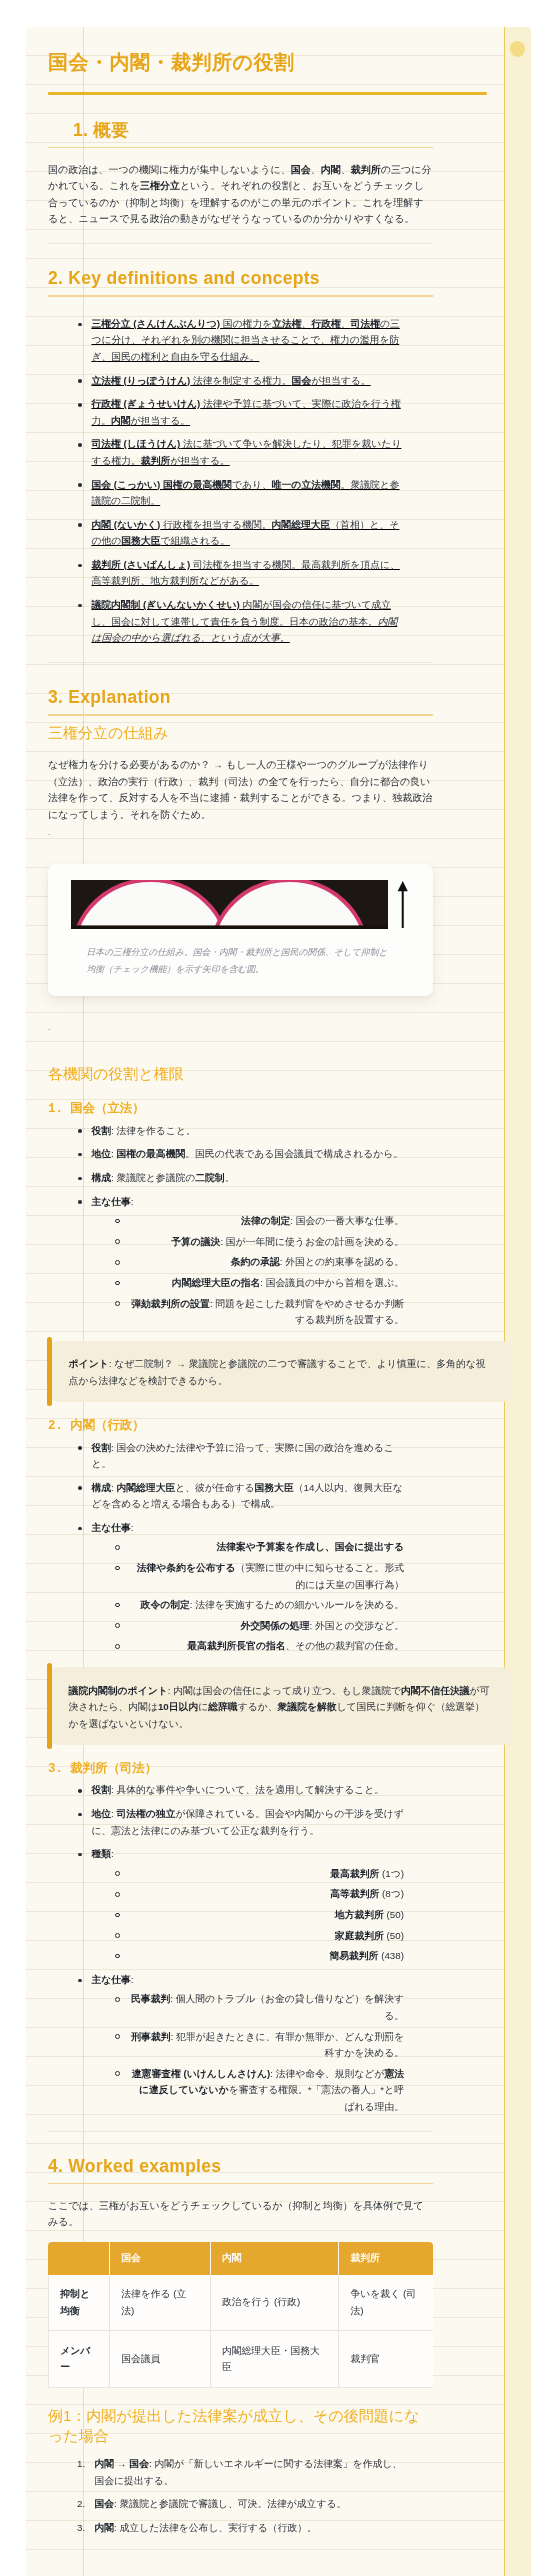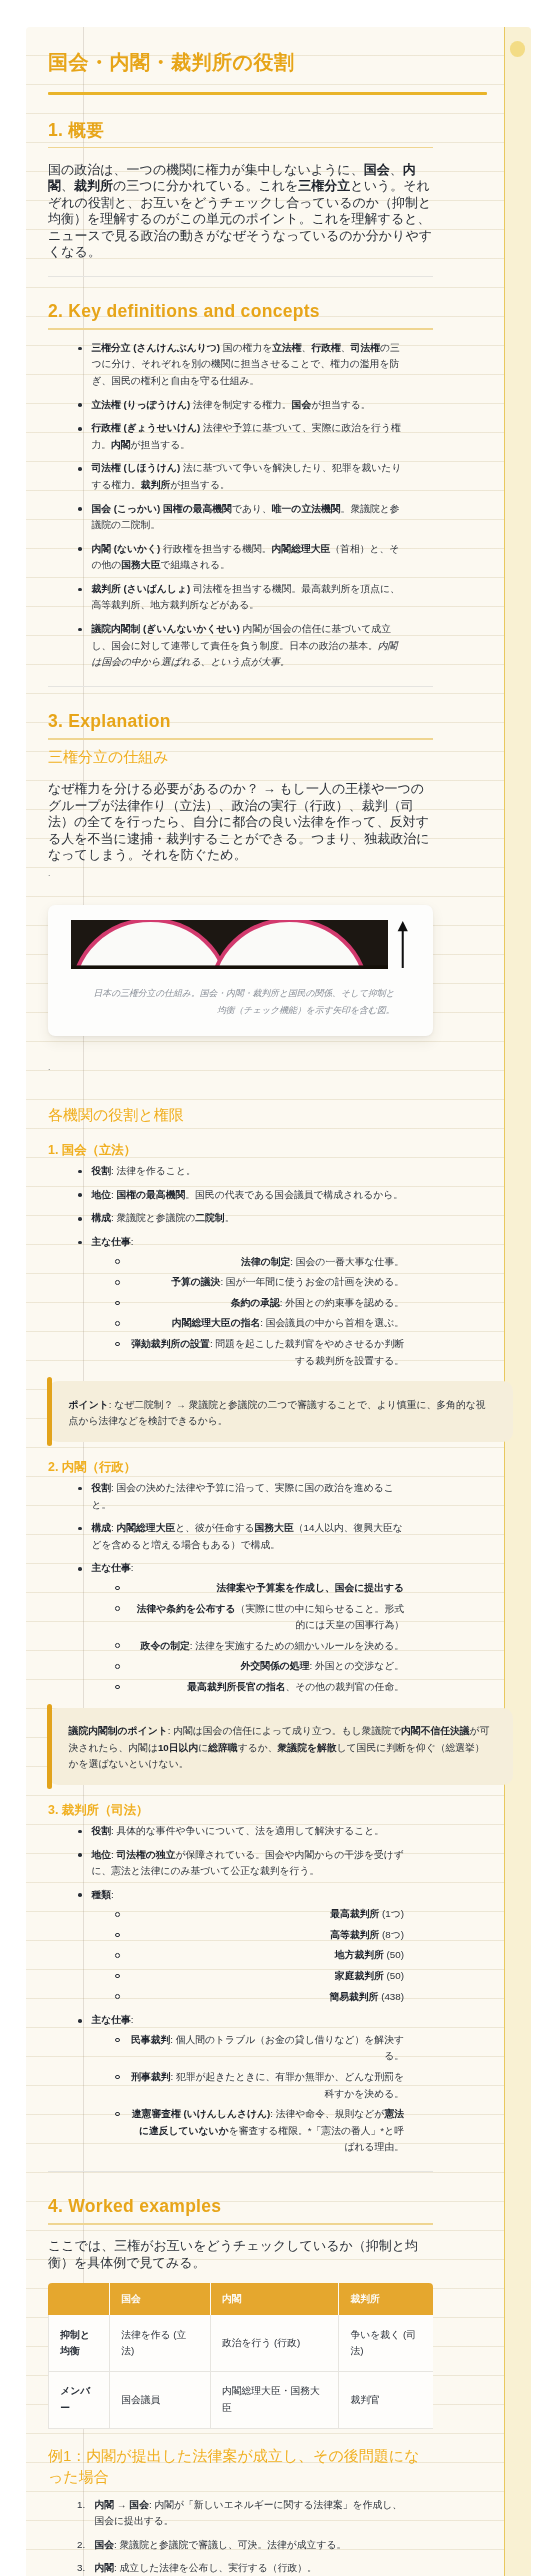--- a/index.html
+++ b/index.html
@@ -17,34 +17,34 @@
   }
   .margin-line{position:absolute;left:57px;top:0;bottom:0;width:0.5px;background:rgba(160,150,135,0.28);z-index:0;}
   .edge-band{position:absolute;right:0;top:0;bottom:0;width:26px;background:#F9F1D3;border-left:1.5px solid #E8C85F;z-index:1;}
   .edge-dot{position:absolute;left:4.6px;width:15.5px;height:15.5px;border-radius:50%;background:#F3DC86;}
   .dot-top{top:14.4px;}
   .content{position:absolute;left:22px;top:22px;width:439px;z-index:2;}
 
   h1{font-size:20px;line-height:27px;margin:0;color:#E7A519;font-weight:800;letter-spacing:0.5px;}
   .rule-h1{height:3.1px;width:439px;background:#E9B42A;margin-top:15.5px;border-radius:1px;}
   h2.sec{font-size:17.5px;line-height:19px;color:#E7A519;font-weight:800;margin:25px 0 0;letter-spacing:0.3px;}
-  h2.first{margin-top:26px;}
+  h2.first{margin-top:26px;margin-left:25px;}
   .rule-h2{height:1.5px;width:385px;background:#EFD591;margin-top:7.2px;}
   h3{font-size:15px;line-height:20.6px;color:#F0AF20;font-weight:400;margin:17.5px 0 0;width:385px;}
   h3.tight{margin-top:7.2px;}
   h3.after-tick{margin-top:24px;}
-  h4{font-size:12.4px;line-height:14px;color:#F0AF20;font-weight:800;margin:17.5px 0 0;}
-  p.body{font-size:13px;line-height:16.5px;color:#2A3039;margin:13.4px 0 0;width:385px;}
+  h4{font-size:12.4px;line-height:14px;color:#F0AF20;font-weight:800;margin:17.5px 0 0;font-family:Liberation Mono, monospace;}
+  p.body{font-size:10px;line-height:16.5px;color:#2A3039;margin:13.4px 0 0;width:385px;}
   .tick{font-size:7.7px;line-height:16.5px;color:#3A3F46;margin:6.2px 0 0;}
   .tick.below{margin-top:28px;}
   strong{font-weight:700;color:#1F242D;}
   em{font-style:italic;}
 
   ul.l1{list-style:none;margin:6.2px 0 0;padding:0 0 0 29px;width:356px;box-sizing:border-box;}
-  ul.l1.defs{margin-top:10px;}
+  ul.l1.defs{margin-top:19px;text-decoration:underline;}
   ul.l1>li{position:relative;padding-left:14.4px;margin:0 0 7.2px;font-size:9.8px;line-height:16.5px;color:#2A3039;}
   ul.l1>li::before{content:"";position:absolute;left:1px;top:6.7px;width:3.6px;height:3.6px;border-radius:50%;background:#2A3039;}
   ul.l2{list-style:none;margin:3.1px 0 0;padding:0 0 0 24px;text-align:right;}
   ul.l2>li{position:relative;padding-left:15.5px;margin:0 0 4.1px;font-size:9.8px;line-height:16.5px;color:#2A3039;}
   ul.l2>li::before{content:"";position:absolute;left:0;top:5.7px;width:4.6px;height:4.6px;border-radius:50%;border:1px solid #2A3039;box-sizing:border-box;background:transparent;}
 
   ol.steps{list-style:none;counter-reset:st;margin:9.3px 0 0;padding:0 0 0 29px;width:356px;box-sizing:border-box;}
   ol.steps>li{counter-increment:st;position:relative;padding-left:17.5px;margin:0 0 7.2px;font-size:9.8px;line-height:16.5px;color:#2A3039;}
   ol.steps>li::before{content:counter(st) ".";position:absolute;left:0;top:0;color:#2A3039;}
 
@@ -54,21 +54,21 @@
 
   .divider{height:1px;width:385px;background:#E5E4E0;margin:15.5px 0 0;}
 
   .figcard{margin:18.5px 0 0;width:385px;background:#FDFDFC;border-radius:7.2px;
     box-shadow:0 5.2px 12.4px rgba(60,50,20,.08),0 1px 3.1px rgba(0,0,0,.05);
     padding:15.5px 23px 17.5px;box-sizing:border-box;}
   .fig-visual{display:flex;align-items:stretch;height:49px;}
   .arcs{width:318px;height:49px;display:block;background:#1C1712;}
   .arrowsvg{width:15.5px;height:49px;display:block;margin-left:6.2px;}
   figure{margin:18.5px 0 0;}
-  figcaption{margin-top:15.5px;font-size:8.8px;line-height:17px;color:#878D96;font-style:italic;text-align:right;padding:0 15.5px;}
+  figcaption{margin-top:15.5px;font-size:8.8px;line-height:17px;color:#878D96;font-style:italic;text-align:left;padding:0 15.5px;}
 
   table.cmp{border-collapse:separate;border-spacing:0;margin-top:11.3px;width:385px;font-size:9.8px;color:#2A3039;}
   table.cmp thead th{background:#E5A72E;color:#FCFAF4;font-weight:700;text-align:left;padding:8.2px 11.3px;border-right:1px solid #FCFAF2;line-height:16.5px;}
   table.cmp thead th:last-child{border-right:none;}
   table.cmp thead th:first-child{border-radius:4.1px 0 0 0;}
   table.cmp thead th.last{border-radius:0 4.1px 0 0;}
   table.cmp tbody th,table.cmp tbody td{background:#FEFDFB;border-bottom:0.5px solid #E7E5E0;border-right:0.5px solid #E7E5E0;padding:11.3px 11.3px;text-align:left;vertical-align:middle;line-height:16.5px;font-weight:400;}
   table.cmp tbody tr td:last-child{border-right:none;}
   table.cmp tbody th{font-weight:700;border-left:0.5px solid #E7E5E0;}
 </style>

